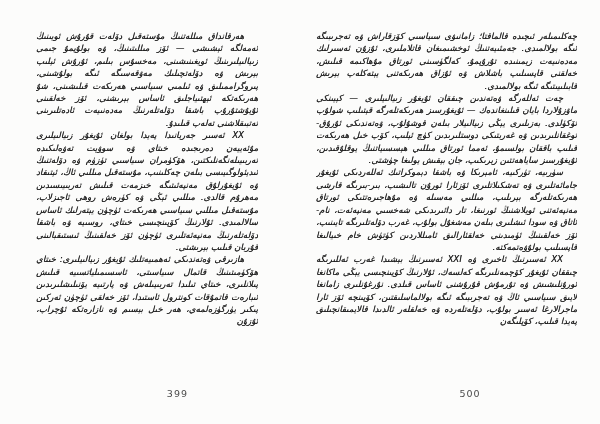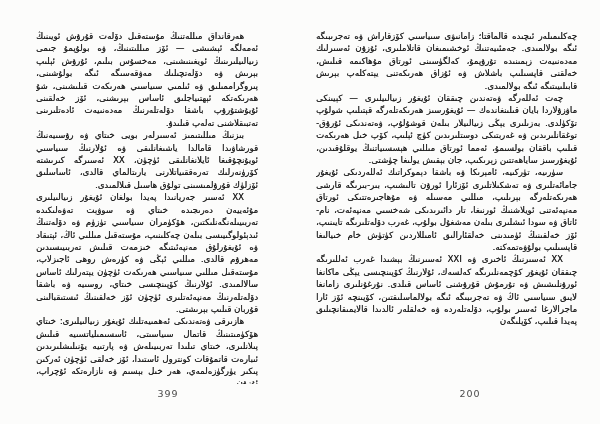--- a/index.html
+++ b/index.html
@@ -15,52 +15,52 @@
     position: absolute;
     top: 30px;
     height: 354px;
     overflow: hidden;
     direction: rtl;
     text-align: justify;
     color: #1c1c1c;
     font-size: 8.6px;
     line-height: 12.4px;
     text-shadow: 0.25px 0 0 rgba(20,20,20,0.75);
+    font-style: italic;
   }
   .page-text.left  { left: 36px;  width: 222px; }
   .page-text.right { left: 316px; width: 261px; }
   .page-text p { margin: 0; padding: 0; text-indent: 14px; }
   .page-text p.no-indent { text-indent: 0; }
   .page-number {
     position: absolute;
     top: 388px;
     width: 40px;
     text-align: center;
     font-size: 9.5px;
     letter-spacing: 1px;
     color: #4a4a4a;
   }
-  .page-number.left  { left: 148px; }
+  .page-number.left  { left: 148px; text-align: right; }
   .page-number.right { left: 450px; }
 </style>
 </head>
 <body>
 
 <div class="book">
 
   <div class="page-text left" lang="ug" dir="rtl">
     <p>ھەرقانداق مىللەتنىڭ مۇستەقىل دۆلەت قۇرۇش ئويىنىڭ ئەمەلگە ئېشىشى — ئۆز مىللىتىنىڭ، ۋە بولۇپمۇ جىمى زىيالىيلىرىنىڭ ئويغىنىشىنى، مەخسۇس بىلىم، ئۇرۇش ئېلىپ بېرىش ۋە دۆلەتچىلىك مەۋقەسىگە ئىگە بولۇشىنى، پىروگراممىلىق ۋە ئىلمىي سىياسىي ھەرىكەت قىلىشىنى، شۇ ھەرىكەتكە ئېھتىياجلىق ئاساس بېرىشنى، ئۆز خەلقىنى ئۇيۇشتۇرۇپ باشقا دۆلەتلەرنىڭ مەدەنىيەت ئادەتلىرىنى تەتبىقلاشنى تەلەپ قىلىدۇ.</p>
-    <p>بىزنىڭ مىللىتىمىز ئەسىرلەر بويى خىتاي ۋە رۇسىيەنىڭ قورشاۋىدا قامالدا ياشىغانلىقى ۋە ئۇلارنىڭ سىياسىي ئويۇنچۇقىغا ئايلانغانلىقى ئۈچۈن، XX ئەسىرگە كىرىشتە كۆرۈنەرلىك تەرەققىياتلارنى يارىتالماي قالدى، ئاساسلىق ئۆزلۈك قۇرۇلمىسىنى تولۇق ھاسىل قىلالمىدى.</p>
     <p>XX ئەسىر جەريانىدا پەيدا بولغان ئۇيغۇر زىيالىيلىرى مۇئەييەن دەرىجىدە خىتاي ۋە سوۋېت تەۋەلىكىدە تەربىيىلەنگەنلىكتىن، ھۆكۈمران سىياسىي تۈزۈم ۋە دۆلەتنىڭ ئىدېئولوگىيىسى بىلەن چەكلىنىپ، مۇستەقىل مىللىي ئاڭ، ئېتىقاد ۋە ئۇيغۇرلۇق مەنپەئىتىگە خىزمەت قىلىش تەربىيىسىدىن مەھرۇم قالدى. مىللىي ئېڭى ۋە كۈرەش روھى ئاجىزلاپ، مۇستەقىل مىللىي سىياسىي ھەرىكەت ئۈچۈن يېتەرلىك ئاساس سالالمىدى. ئۇلارنىڭ كۆپىنچىسى خىتاي، روسىيە ۋە باشقا دۆلەتلەرنىڭ مەنپەئەتلىرى ئۈچۈن ئۆز خەلقىنىڭ ئىستىقبالىنى قۇربان قىلىپ بېرىشتى.</p>
     <p>ھازىرقى ۋەتەندىكى ئەھمىيەتلىك ئۇيغۇر زىيالىيلىرى: خىتاي ھۆكۈمىتىنىڭ قاتمال سىياسىتى، ئاسسىمىلياتسىيە قىلىش پىلانلىرى، خىتاي تىلىدا تەربىيىلەش ۋە پارتىيە يۆنىلىشلىرىدىن ئىبارەت قاتمۇقات كونترول ئاستىدا، ئۆز خەلقى ئۈچۈن ئەركىن پىكىر يۈرگۈزەلمەي، ھەر خىل بېسىم ۋە نازارەتكە ئۇچراپ، ئۇزۇن</p>
   </div>
 
   <div class="page-text right" lang="ug" dir="rtl">
     <p class="no-indent">چەكلىمىلەر ئىچىدە قالماقتا؛ زامانىۋى سىياسىي كۆزقاراش ۋە تەجرىبىگە ئىگە بولالمىدى. جەمئىيەتنىڭ ئوخشىمىغان قاتلاملىرى، ئۇزۇن ئەسىرلىك مەدەنىيەت زېمىنىدە تۇرۇپمۇ، كەلگۈسىنى ئورتاق مۇھاكىمە قىلىش، خەلقنى قاپسىلىپ باشلاش ۋە ئۇزاق ھەرىكەتنى يېتەكلەپ بېرىش قابىلىيىتىگە ئىگە بولالمىدى.</p>
     <p>چەت ئەللەرگە ۋەتەندىن چىققان ئۇيغۇر زىيالىيلىرى — كېيىنكى ماۋزۇلاردا بايان قىلىنغاندەك — ئۇيغۇرسىز ھەرىكەتلەرگە قېتىلىپ شولۇپ تۆكۈلدى. بەزىلىرى يېڭى زىيالىيلار بىلەن قوشۇلۇپ، ۋەتەندىكى ئۇرۇق-توغقانلىرىدىن ۋە غەربتىكى دوستلىرىدىن كۈچ ئېلىپ، كۆپ خىل ھەرىكەت قىلىپ باققان بولسىمۇ، ئەمما ئورتاق مىللىي ھېسسىياتنىڭ يوقلۇقىدىن، ئۇيغۇرسىز ساياھەتتىن زېرىكىپ، جان بېقىش يولىغا چۈشتى.</p>
     <p>سۈرىيە، تۈركىيە، ئامېرىكا ۋە باشقا دېموكراتىك ئەللەردىكى ئۇيغۇر جامائەتلىرى ۋە تەشكىلاتلىرى ئۆزئارا ئورۇن تالىشىپ، بىر-بىرىگە قارشى ھەرىكەتلەرگە بېرىلىپ، مىللىي مەسىلە ۋە مۇھاجىرەتتىكى ئورتاق مەنپەئەتنى ئويلاشنىڭ ئورنىغا، تار دائىرىدىكى شەخسىي مەنپەئەت، نام-ئاتاق ۋە سودا ئىشلىرى بىلەن مەشغۇل بولۇپ، غەرب دۆلەتلىرىگە تايىنىپ، ئۆز خەلقىنىڭ ئۈمىدىنى خەلقئارالىق ئامىللاردىن كۈتۈش خام خىيالىغا قاپسىلىپ بولۇۋەتمەكتە.</p>
     <p>XX ئەسىرنىڭ ئاخىرى ۋە XXI ئەسىرنىڭ بېشىدا غەرب ئەللىرىگە چىققان ئۇيغۇر كۆچمەنلىرىگە كەلسەك، ئۇلارنىڭ كۆپىنچىسى يېڭى ماكانغا ئورۇنلىشىش ۋە تۇرمۇش قۇرۇشنى ئاساس قىلدى. نۇرغۇنلىرى زامانغا لايىق سىياسىي ئاڭ ۋە تەجرىبىگە ئىگە بولالماسلىقتىن، كۆپىنچە ئۆز ئارا ماجرالارغا ئەسىر بولۇپ، دۆلەتلەردە ۋە خەلقلەر ئالدىدا قالايمىقانچىلىق پەيدا قىلىپ، كۆپلىگەن</p>
   </div>
 
   <div class="page-number left">399</div>
-  <div class="page-number right">200</div>
+  <div class="page-number right">500</div>
 
 </div>
 
 </body></html>

